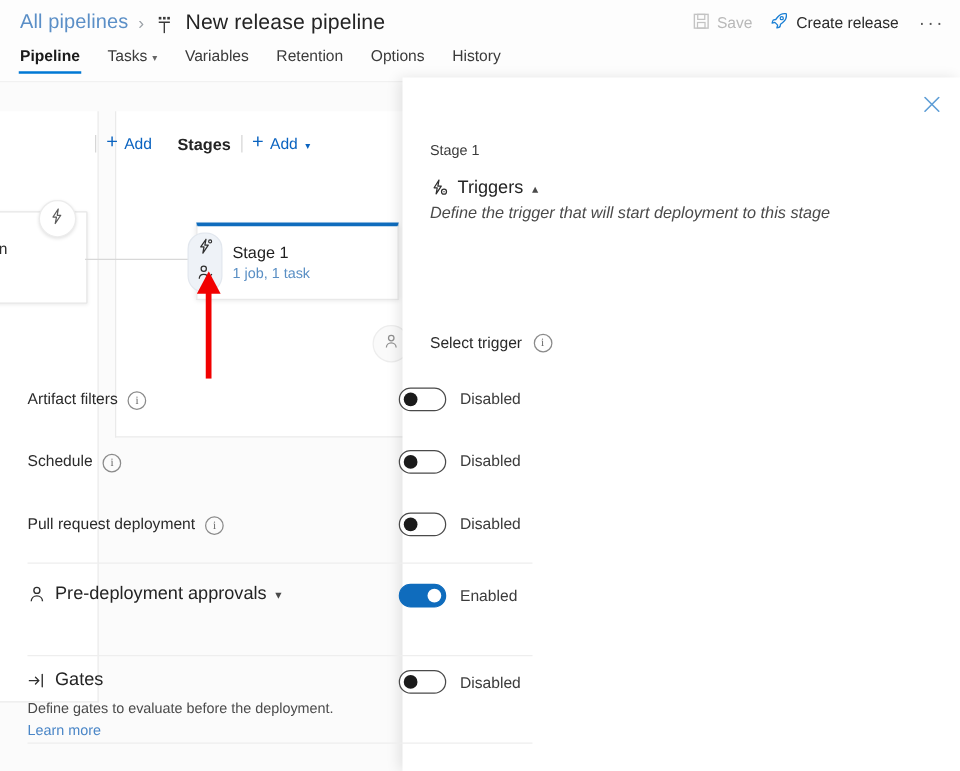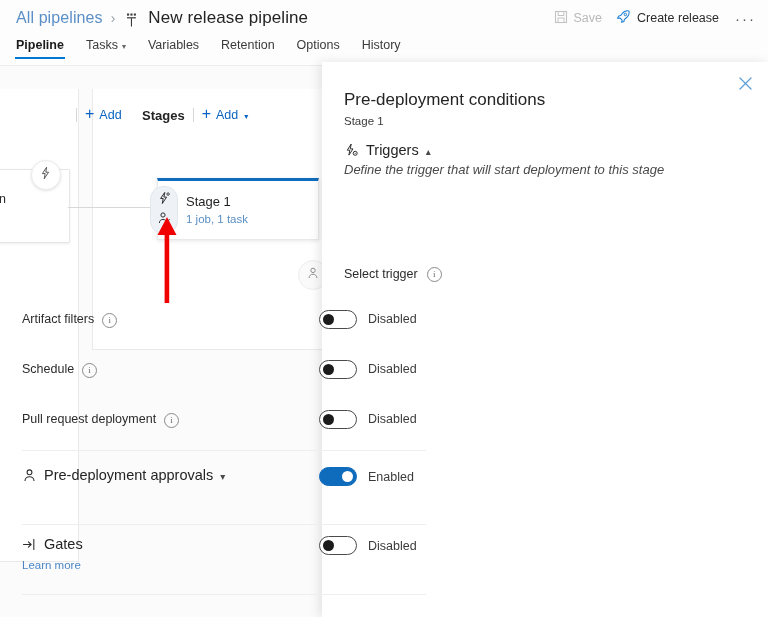--- a/index.html
+++ b/index.html
@@ -679,21 +679,20 @@
 </div>
 
 <div id="side-panel">
 
   <div id="panel-close">
     <svg width="13" height="13" viewBox="0 0 13 13">
       <path d="M1 1 L12 12 M12 1 L1 12" stroke="#5f9ed6" stroke-width="1.3" stroke-linecap="round"></path>
     </svg>
   </div>
 
-  <div id="panel-title">Pre-deployment conditions</div>
   <div id="panel-subtitle">Stage 1</div>
 
   <div id="triggers-section">
     <div class="section-head">
       <span class="bh-icon">
         <svg width="15" height="15" viewBox="0 0 15 15">
           <path d="M7.2 1 3.3 7.2h2.5l-.9 4.9 4.1-6.2H6.3z" fill="none" stroke="#2f2f2f" stroke-width="1" stroke-linejoin="round"></path>
           <circle cx="11.2" cy="10.3" r="2" fill="none" stroke="#2f2f2f" stroke-width="1"></circle>
           <circle cx="11.2" cy="10.3" r=".55" fill="#2f2f2f"></circle>
         </svg>
@@ -835,16 +834,17 @@
       </span>
       <span class="section-name">Gates</span>
     </div>
     <div class="tr-right">
       <div class="switch">
           <i></i>
         </div>
       <span class="tr-state">Disabled</span>
     </div>
   </div>
+  <div class="block-desc">Define gates to evaluate before the deployment.</div>
   <span class="learn-link">Learn more</span>
 </div>
 
 <div class="panel-divider" style="top:594px;z-index:11;"></div>
 
 </body></html>

